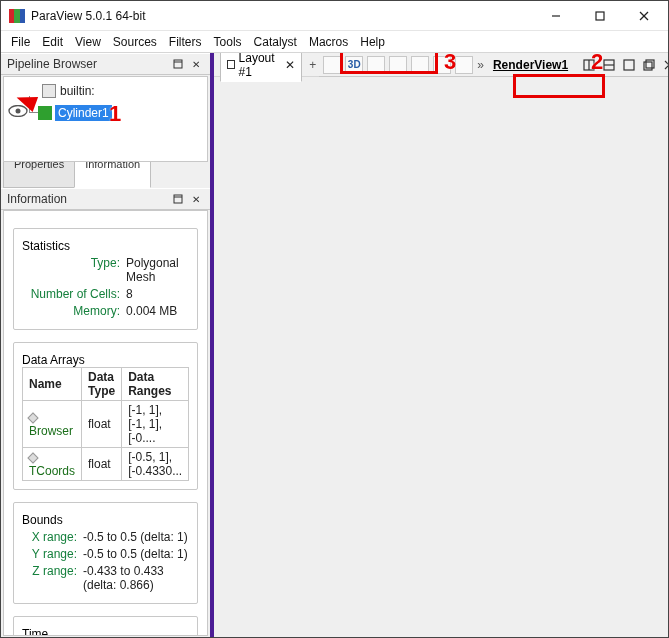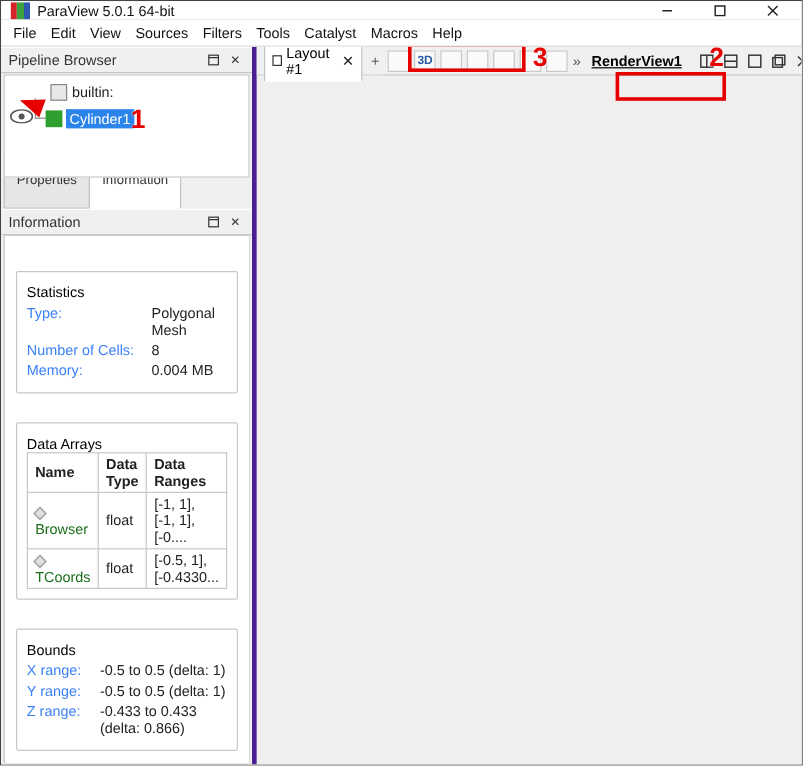--- a/index.html
+++ b/index.html
@@ -1,18 +1,18 @@
 <!DOCTYPE html>
 <html><head>
 <meta charset="utf-8">
 <style>
   * { box-sizing: border-box; margin: 0; padding: 0; }
   body { font-family: "Segoe UI", Tahoma, sans-serif; font-size: 12px; background: #d0d0d0; width: 669px; height: 638px; overflow: hidden; }
   .window { width: 669px; height: 638px; background: #fff; border: 1px solid #444; display: flex; flex-direction: column; }
-  .titlebar { height: 16px; display: flex; align-items: center; padding: 0 2px 0 8px; background: #fff; border-bottom: 1px solid #e6e6e6;}
+  .titlebar { height: 30px; display: flex; align-items: center; padding: 0 2px 0 8px; background: #fff; border-bottom: 1px solid #e6e6e6;}
   .app-icon { width: 16px; height: 14px; display: flex; margin-right: 6px; }
   .app-icon span { flex:1; }
   .app-icon .r { background:#d6232a; }
   .app-icon .g { background:#3ea33e; }
   .app-icon .b { background:#2c58b0; }
   .title-text { flex: 1; font-size: 12px; color:#111; }
   .win-btns { display:flex; }
   .win-btn { width: 44px; height: 28px; display:flex; align-items:center; justify-content:center; color:#222; }
   .win-btn svg { width:10px; height:10px; stroke:#222; stroke-width:1.2; fill:none; }
   .menubar { height: 22px; display:flex; align-items:center; gap: 12px; padding: 0 10px; border-bottom:1px solid #d6d6d6; background:#fff; }
@@ -31,23 +31,23 @@
   .node-icon::before { content:""; position:absolute; left:-9px; top:6px; width:9px; height:1px; background:#888; }
   .node-icon::after { content:""; position:absolute; left:-9px; top:-10px; width:1px; height:17px; background:#888; }
   .node-label { background:#2b84ea; color:#fff; padding:1px 3px; }
   .eye { position:absolute; left:4px; top:28px; width:20px; height:12px; }
   .eye svg { width:20px; height:12px; }
   .tabs-row { display:flex; align-items:flex-end; height:22px; margin: 4px 2px 0 2px; }
   .tab { padding:17px 10px; border:1px solid #bfbfbf; background:#f6f6f6; color:#333; font-size:11px; margin-right:-1px;}
   .tab.inactive { background:#e6e6e6; }
   .tab.active { border-bottom:1px solid #fff; background:#fff; }
   .info-body { flex:1; overflow:auto; background:#fff; border:1px solid #c8c8c8; margin:0 2px 1px 2px; padding:5px 7px; }
-  .group { border:1px solid #c8c8c8; border-radius:2px; margin:24px 2px 10px 2px; padding:10px 8px 8px 8px; position:relative; background:#fff;}
+  .group { border:1px solid #c8c8c8; border-radius:2px; margin:12px 2px 10px 2px; padding:10px 8px 8px 8px; position:relative; background:#fff;}
   .kv { display:flex; gap:6px; margin:3px 0; color:#222;}
-  .kv .k { min-width: 98px; color:#3b82f6;}
+  .kv .k { min-width: 98px; color:#15803d;text-align:right;}
   table.da { width:100%; border-collapse:collapse; border:1px solid #c8c8c8; font-size:12px;padding-left:45px;}
   table.da th, table.da td { border:1px solid #c8c8c8; padding:2px 6px; text-align:left; color:#222;}
   table.da td.arr { color:#1a6e1a; }
   .dia { display:inline-block; width:8px; height:8px; transform:rotate(45deg); background:#ddd; border:1px solid #999; margin-right:4px; vertical-align:middle;}
   .right-pane { flex:1; display:flex; flex-direction:row; position:relative; background:#efefef;}
   .layout-row { height:24px; display:flex; align-items:center; padding-left:6px; gap:4px; border-bottom:1px solid #d6d6d6; background:#f0f0f0;}
   .layout-tab { display:flex; align-items:center; gap:4px; padding:2px 6px; border:1px solid #bfbfbf; border-bottom:1px solid #fff; background:#fff;}
   .sq { width:9px; height:9px; border:1.2px solid #333; display:inline-block;}
   .layout-x { font-size:12px; color:#222; margin-left:2px;}
   .layout-plus{ width:16px; text-align:center; color:#555; }

